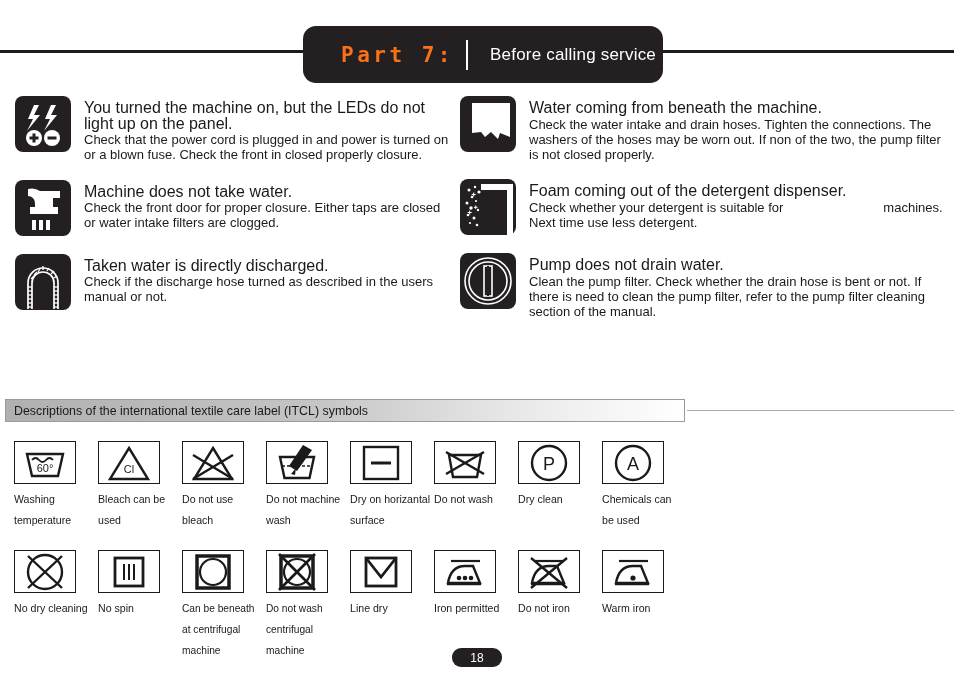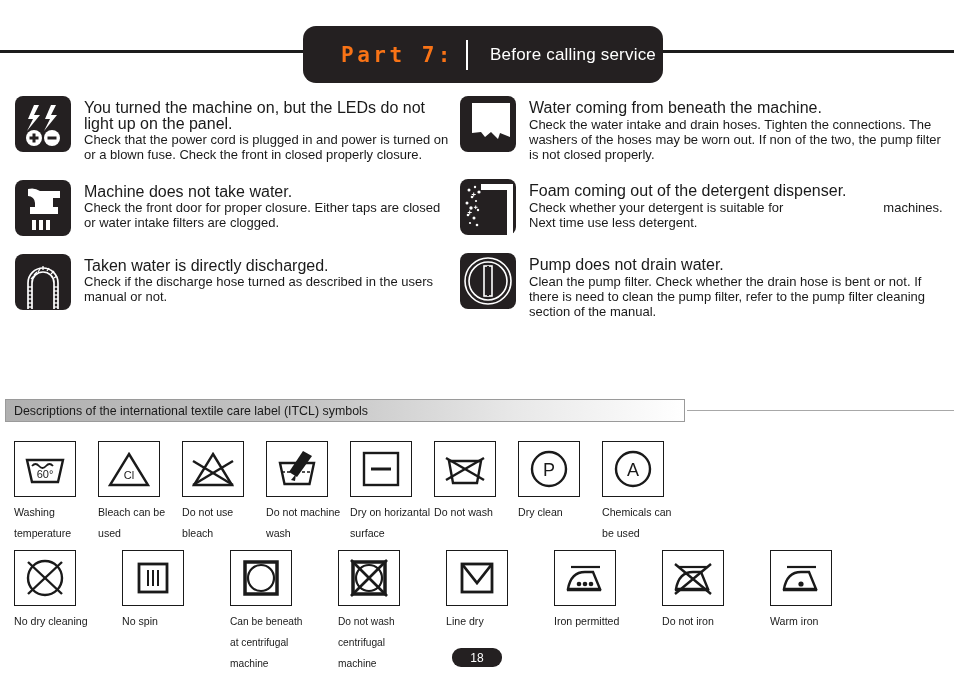--- a/index.html
+++ b/index.html
@@ -64,24 +64,24 @@
     display: flex; align-items: center;
   }
   .itcl-bar span { font-size: 12.4px; padding-left: 8px; color: #1a1a1a; }
   .itcl-line {
     position: absolute; left: 687px; top: 410px;
     width: 267px; height: 1px; background: #a8a8a8;
   }
 
   .sym-row { position: absolute; display: flex; }
   .sym-row-1 { left: 14px; top: 441px; }
-  .sym-row-2 { left: 14px; top: 550px; gap: 24px; }
+  .sym-row-2 { left: 14px; top: 550px; }
   .sym-cell { width: 84px; }
   .sym-box {
-    width: 62px; height: 56px;
+    width: 62px; height: 43px;
     border: 1.4px solid #1a1a1a;
     background: #fff;
     display: flex; align-items: center; justify-content: center;
   }
   .sym-cap {
     font-size: 10.6px; line-height: 21px;
     margin-top: 5px; color: #1a1a1a; width: 82px;
   }
   .sym-cap.small { font-size: 10.2px; }
 

